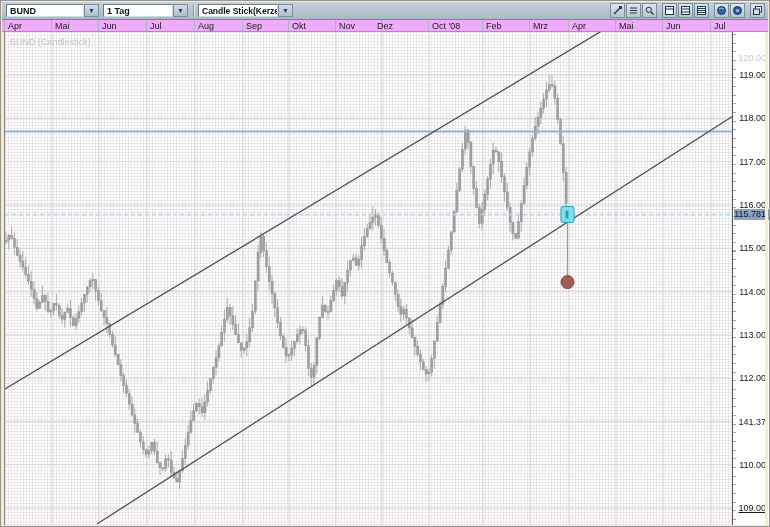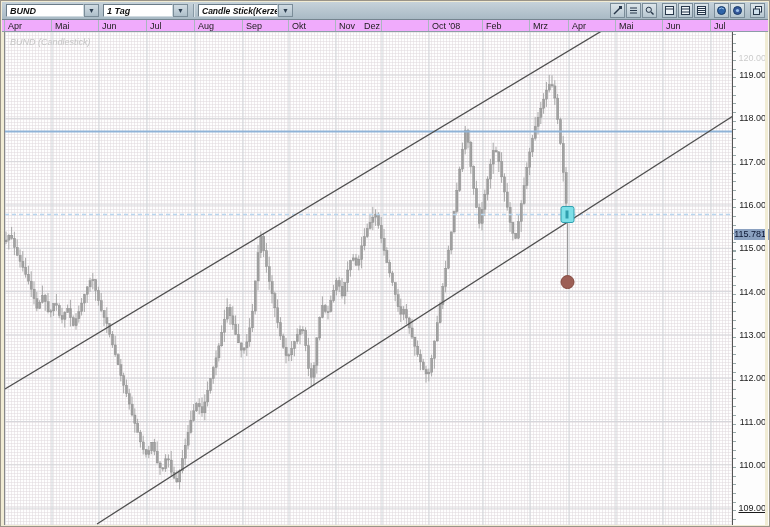--- a/index.html
+++ b/index.html
@@ -3,21 +3,21 @@
 <meta charset="utf-8">
 <style>
   html,body{margin:0;padding:0;}
   body{width:770px;height:527px;position:relative;font-family:"Liberation Sans",sans-serif;
        background:#f1ecd4;overflow:hidden;}
   .outer{position:absolute;inset:0;border:1px solid #9a9488;box-sizing:border-box;}
 
   
   .toolbar{position:absolute;left:1px;top:1px;right:1px;height:17px;
     background:linear-gradient(#c6d2da,#a9bac5);border-bottom:1px solid #75858f;
-    display:flex;align-items:center;font-style:italic;}
+    display:flex;align-items:center;}
   .combo{display:flex;height:13px;margin-left:4px;}
   .combo .field{background:#fff;border:1px solid;border-color:#6b7c88 #cfdae0 #cfdae0 #6b7c88;
     font-size:9px;font-weight:700;color:#111;padding:1px 3px 0 3px;white-space:nowrap;overflow:hidden;}
   .combo .btn{width:13px;background:linear-gradient(#d2dde4,#aebfca);border:1px solid #7b8d99;
     display:flex;align-items:center;justify-content:center;font-size:7px;color:#2c3e50;cursor:pointer;}
   .f1{width:70px;} .f2{width:62px;} .f3{width:72px;font-size:8.5px!important;}
   .tsep{width:1px;height:13px;background:#8ia;background:#8799a5;margin-left:5px;box-shadow:1px 0 0 #d7e1e7;}
   .spacer{flex:1;}
   .iconbtn{width:13px;height:13px;margin-left:1px;background:linear-gradient(#dde6eb,#b6c6d0);
     border:1px solid #7b8d99;display:flex;align-items:center;justify-content:center;cursor:pointer;}
@@ -28,21 +28,21 @@
   .monthrow{position:absolute;left:1px;top:19px;right:1px;height:11px;background:#f0abfc;
     border-bottom:1px solid #8d9ca7;}
   .mlabel{position:absolute;top:1px;font-size:9px;color:#1c1c1c;}
   .msep{position:absolute;top:0;width:1px;height:11px;background:#aab6bf;}
 
   
   .plot{position:absolute;left:3px;top:31px;width:728px;height:493px;background:#fefefe;
     background-image:
       repeating-linear-gradient(to right, rgba(225,218,222,.55) 0 1px, transparent 1px 3px),
       repeating-linear-gradient(to bottom, rgba(225,218,222,.55) 0 1px, transparent 1px 3px);
-    border-left:1px solid #888;overflow:hidden;cursor:crosshair;font-style:italic;}
+    border-left:1px solid #888;overflow:hidden;cursor:crosshair;}
   .plot svg{position:absolute;left:0;top:0;}
   .watermark{position:absolute;left:5px;top:5px;font-size:9px;color:#c4c4c4;pointer-events:none;}
 
   
   .yaxis{position:absolute;left:731px;top:31px;width:36px;height:493px;background:#fdfdfd;
     border-left:1px solid #555;overflow:hidden;}
   .yaxis .ticks{position:absolute;left:0;top:2px;width:3px;height:100%;
     background:repeating-linear-gradient(to bottom,#9aa 0 1px,transparent 1px 8.66px);}
   .ylabel{position:absolute;right:3px;font-size:9px;color:#1a1a1a;}
   .ylabel.faded{color:#9a9a9a;opacity:.5;margin-top:24px;}
@@ -164,21 +164,21 @@
       <div class="mlabel" style="left: 148px;">Jul</div>
       <div class="msep" style="left: 192px;"></div>
       <div class="mlabel" style="left: 196px;">Aug</div>
       <div class="msep" style="left: 240px;"></div>
       <div class="mlabel" style="left: 244px;">Sep</div>
       <div class="msep" style="left: 286px;"></div>
       <div class="mlabel" style="left: 290px;">Okt</div>
       <div class="msep" style="left: 333px;"></div>
       <div class="mlabel" style="left: 337px;">Nov</div>
       <div class="msep" style="left: 379px;"></div>
-      <div class="mlabel" style="left: 362px;">Dez</div>
+      <div class="mlabel" style="left: 375px;">Dez</div>
       <div class="msep" style="left: 426px;"></div>
       <div class="mlabel" style="left: 430px;">Oct '08</div>
       <div class="msep" style="left: 480px;"></div>
       <div class="mlabel" style="left: 484px;">Feb</div>
       <div class="msep" style="left: 527px;"></div>
       <div class="mlabel" style="left: 531px;">Mrz</div>
       <div class="msep" style="left: 566px;"></div>
       <div class="mlabel" style="left: 570px;">Apr</div>
       <div class="msep" style="left: 613px;"></div>
       <div class="mlabel" style="left: 617px;">Mai</div>
@@ -637,19 +637,19 @@
     <div class="ticks"></div>
   <div class="ylabel faded" style="top: -3px;">120.00</div>
       <div class="ylabel" style="top: 38.1px;">119.00</div>
       <div class="ylabel" style="top: 81.4px;">118.00</div>
       <div class="ylabel" style="top: 124.7px;">117.00</div>
       <div class="ylabel" style="top: 168px;">116.00</div>
       <div class="ylabel" style="top: 211.3px;">115.00</div>
       <div class="ylabel" style="top: 254.6px;">114.00</div>
       <div class="ylabel" style="top: 297.9px;">113.00</div>
       <div class="ylabel" style="top: 341.2px;">112.00</div>
-      <div class="ylabel" style="top: 384.5px;">111.00</div>
+      <div class="ylabel" style="top: 384.5px;">141.37</div>
       <div class="ylabel" style="top: 427.8px;">110.00</div>
       <div class="ylabel" style="top: 471.1px; text-decoration: underline;">109.00</div>
-      <div class="pricetag" style="top: 176.983px; margin-top: 20px;">115.781</div>
+      <div class="pricetag" style="top: 176.983px;">115.781</div>
     </div>
   <div class="rstrip" style="position:absolute;right:1px;top:31px;height:493px;"></div>
 </div>
 
 </body></html>

